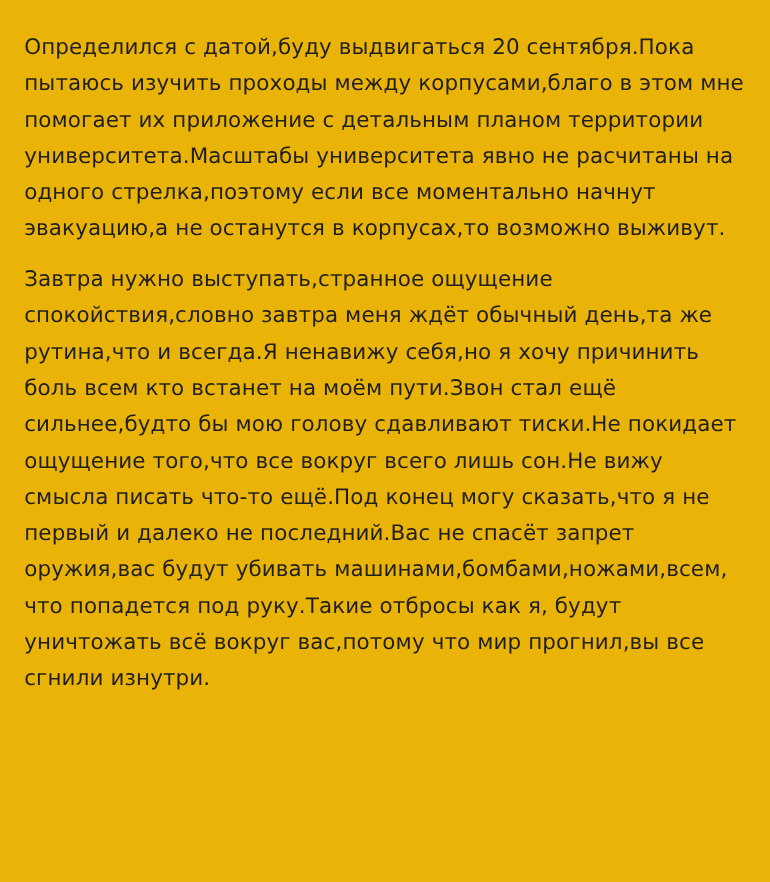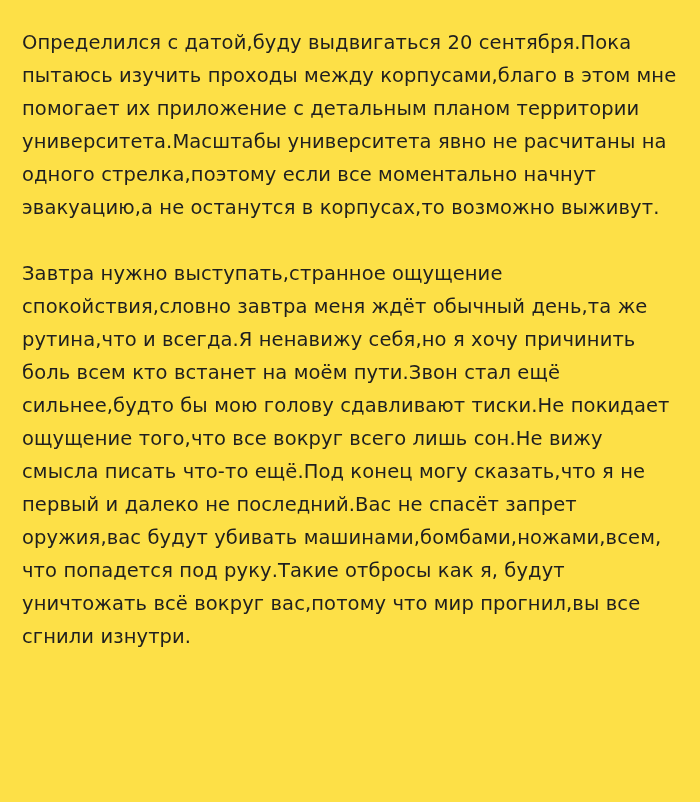--- a/index.html
+++ b/index.html
@@ -12,33 +12,33 @@
     height: 802px;
     font-family: "DejaVu Sans", sans-serif;
     color: #1c1c1c;
     overflow: hidden;
   }
   .page {
     box-sizing: border-box;
     width: 700px;
     height: 802px;
     padding: 26px 22px 10px 22px;
-    background: #fde047;
+    background: #eab308;
   }
   .para {
     font-size: 19.5px;
     line-height: 33px;
     color: #1f1f1f;
     letter-spacing: 0.1px;
     white-space: pre-wrap;
     word-wrap: break-word;
     margin: 0;
   }
   .para + .para {
-    margin-top: 33px;
+    margin-top: 13px;
   }
 </style>
 </head>
 <body>
 
 <div class="page">
   <p class="para">Определился с датой,буду выдвигаться 20 сентября.Пока пытаюсь изучить проходы между корпусами,благо в этом мне помогает их приложение с детальным планом территории университета.Масштабы университета явно не расчитаны на одного стрелка,поэтому если все моментально начнут эвакуацию,а не останутся в корпусах,то возможно выживут.</p>
   <p class="para">Завтра нужно выступать,странное ощущение спокойствия,словно завтра меня ждёт обычный день,та же рутина,что и всегда.Я ненавижу себя,но я хочу причинить боль всем кто встанет на моём пути.Звон стал ещё сильнее,будто бы мою голову сдавливают тиски.Не покидает ощущение того,что все вокруг всего лишь сон.Не вижу смысла писать что-то ещё.Под конец могу сказать,что я не первый и далеко не последний.Вас не спасёт запрет оружия,вас будут убивать машинами,бомбами,ножами,всем, что попадется под руку.Такие отбросы как я, будут уничтожать всё вокруг вас,потому что мир прогнил,вы все сгнили изнутри.</p>
 </div>
 

